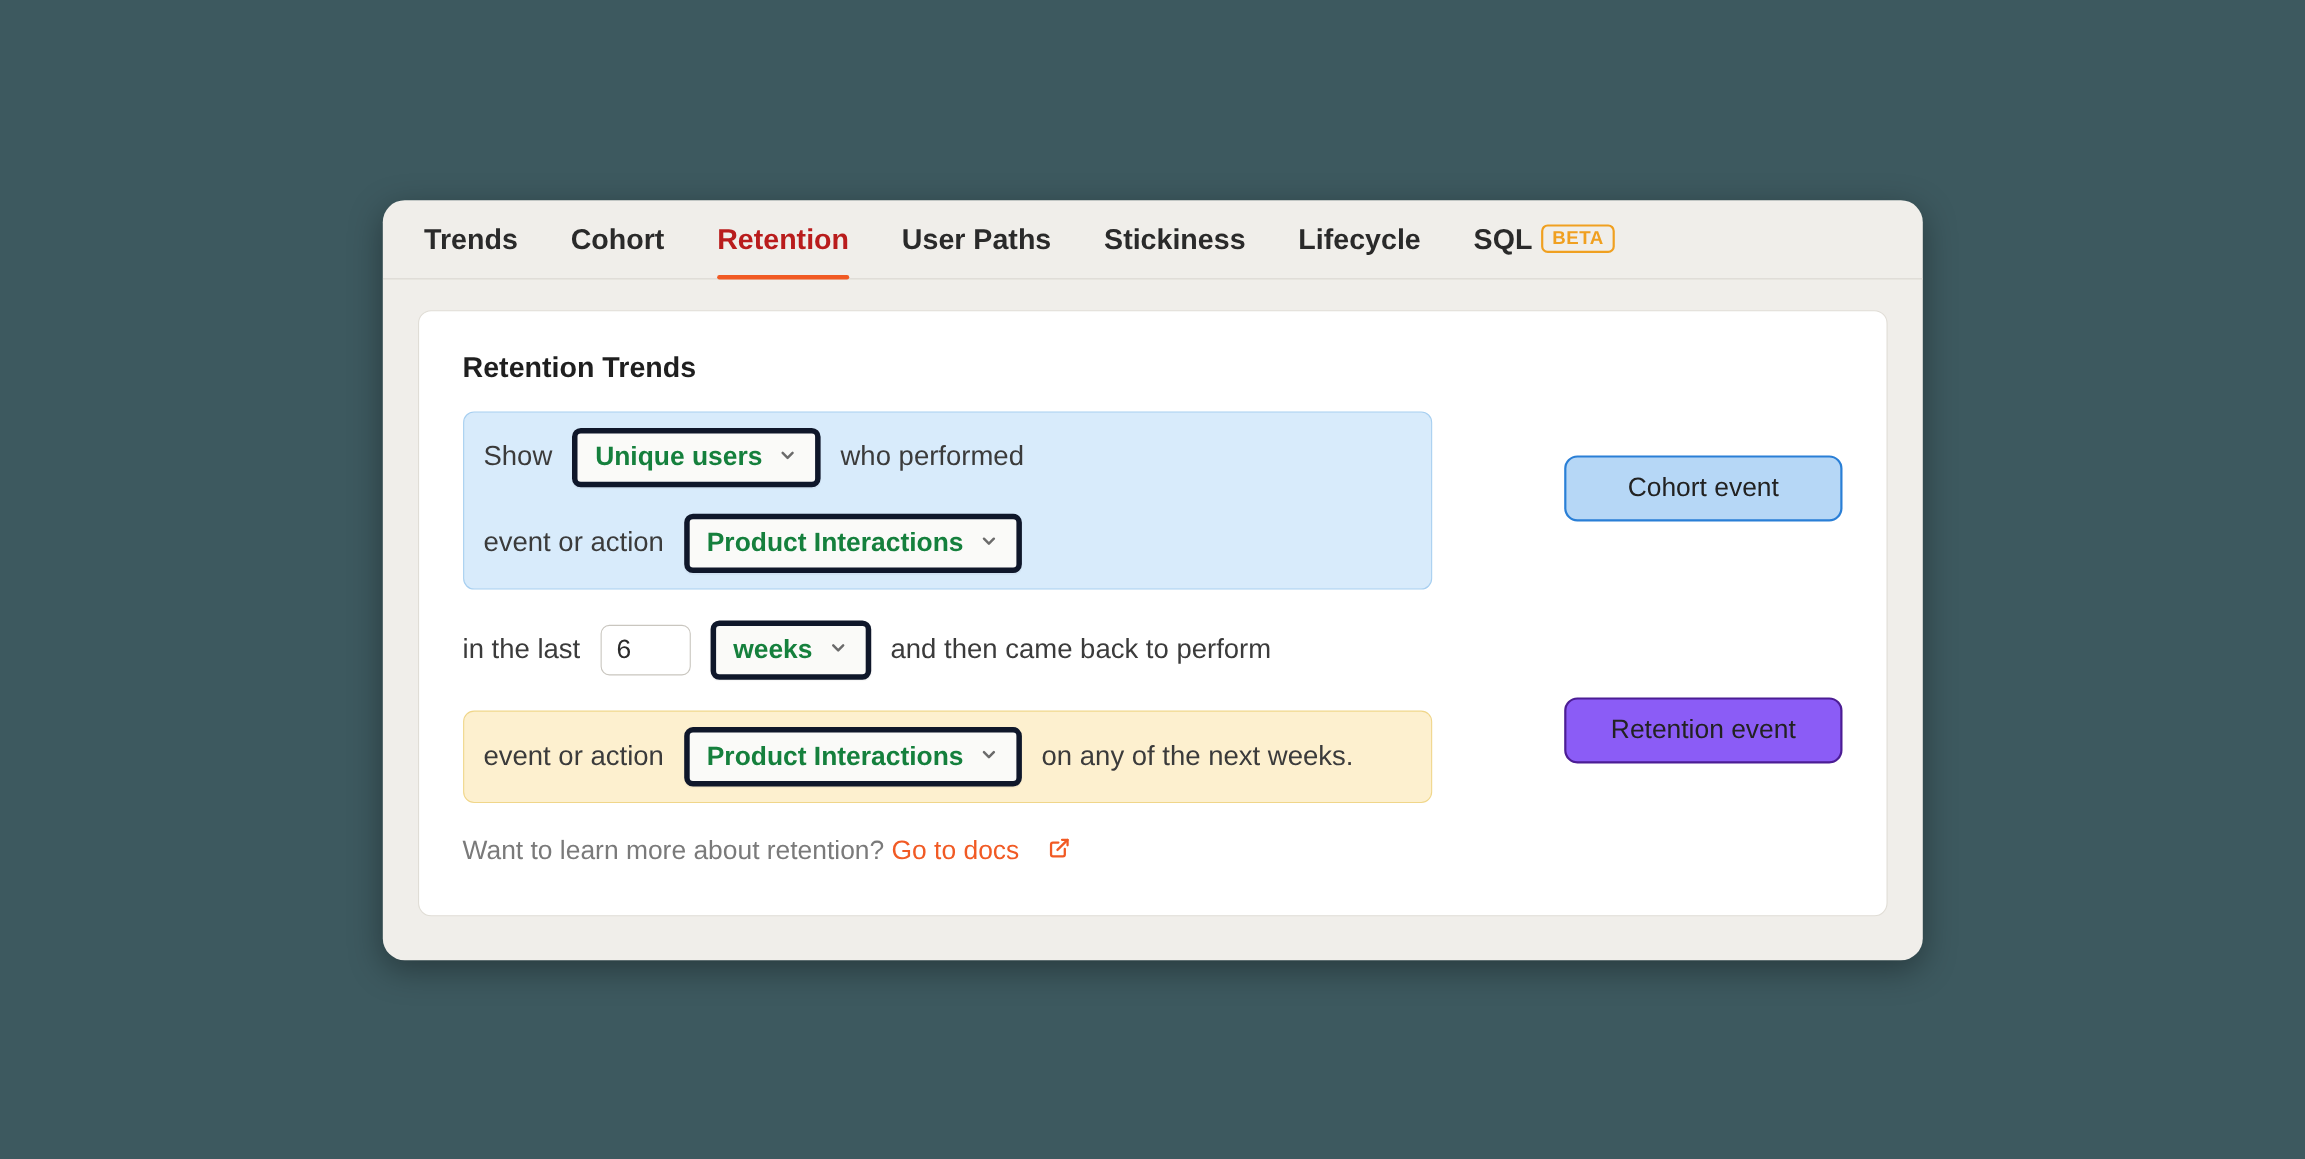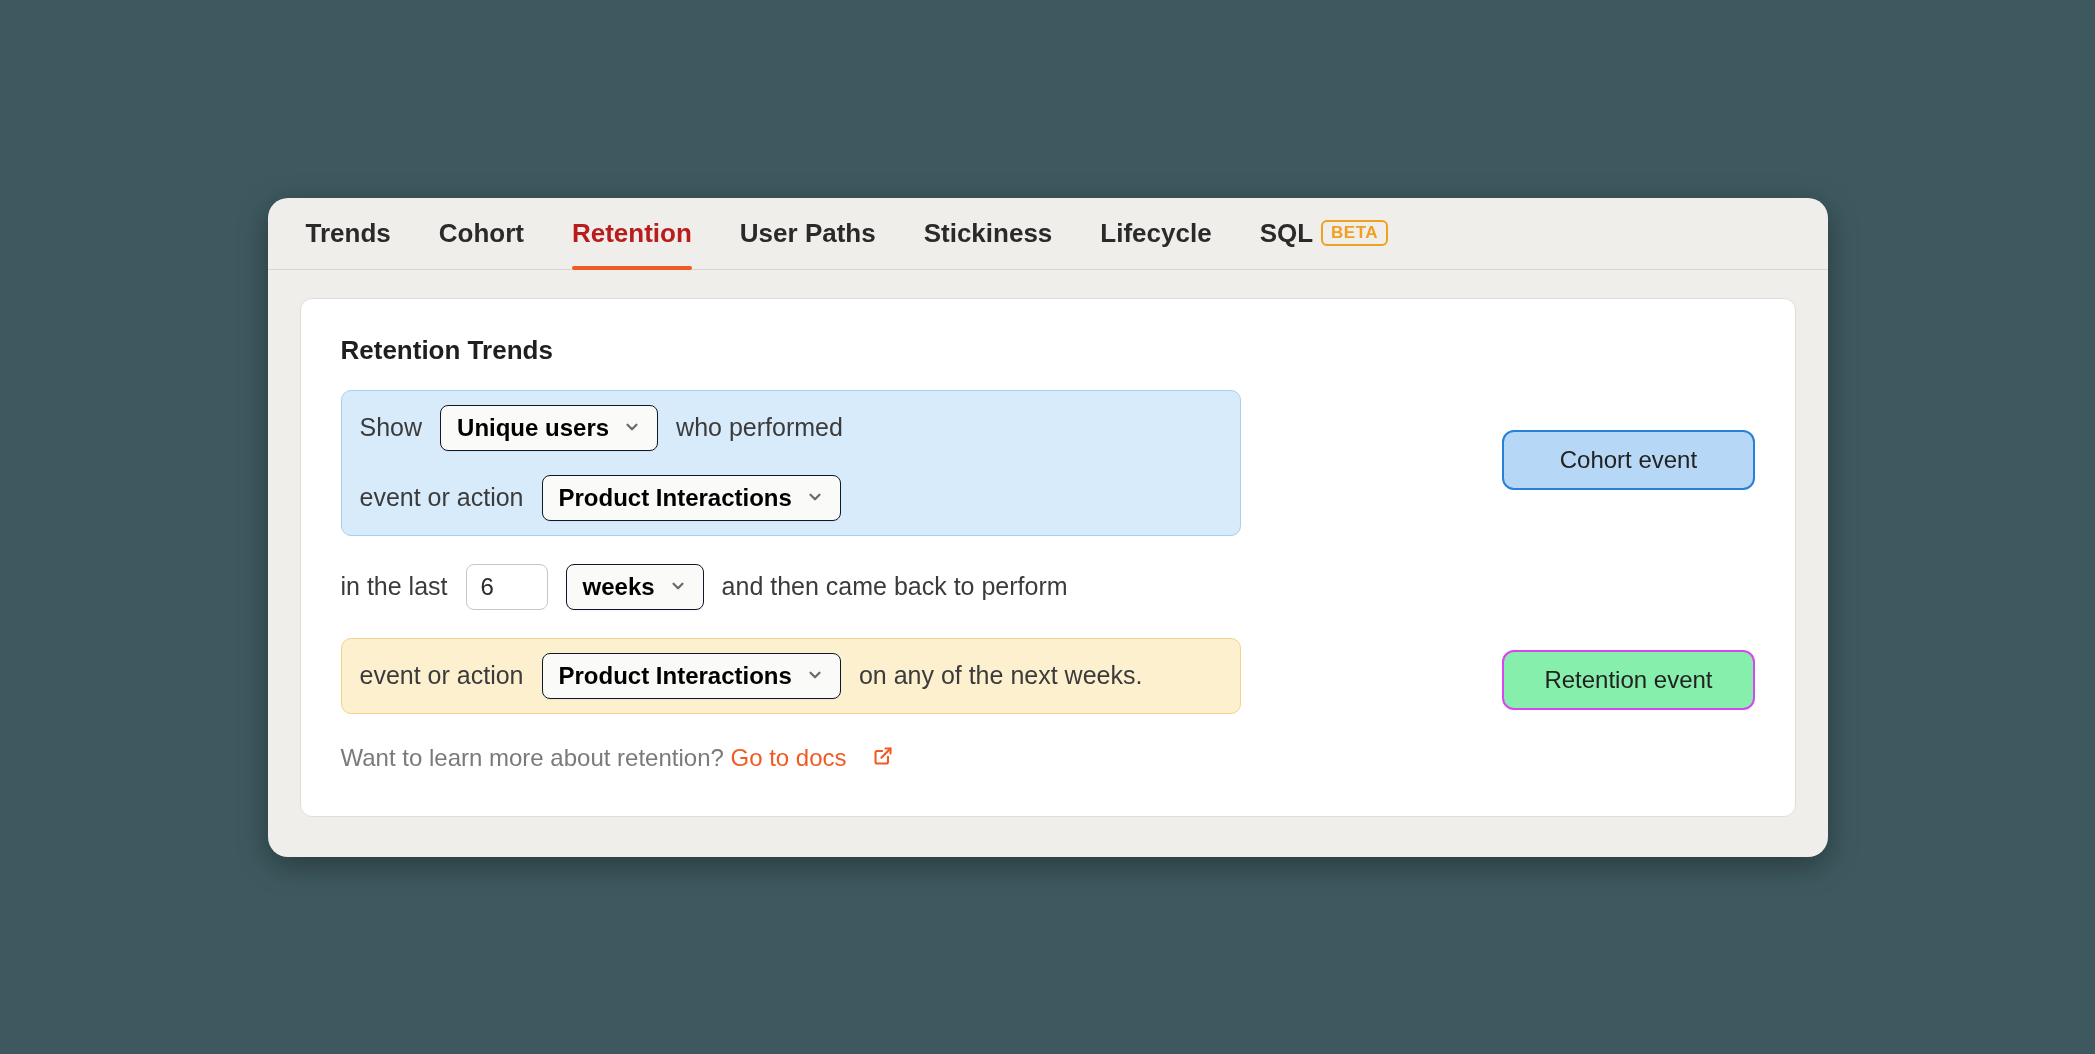--- a/index.html
+++ b/index.html
@@ -6,21 +6,21 @@
     body {
       font-family: -apple-system, BlinkMacSystemFont, "Segoe UI", Helvetica, Arial, sans-serif;
       background: #3d595f;
       display: flex;
       align-items: center;
       justify-content: center;
       min-height: 100vh;
       padding: 20px;
     }
     .window {
-      width: 1560px;
+      width: 1400px;
       background: #f0eeea;
       border-radius: 20px;
       box-shadow: 0 8px 30px rgba(0,0,0,0.35);
       overflow: hidden;
     }
     .tabs {
       display: flex;
       align-items: center;
       gap: 48px;
       padding: 20px 38px 0 38px;
@@ -93,22 +93,22 @@
       border-radius: 12px;
       padding: 14px 40px;
       white-space: nowrap;
       text-align: center;
     }
     .legend-cohort {
       background: #b6d7f6;
       border: 2px solid #2a7fd6;
     }
     .legend-retention {
-      background: #86efac;
-      border: 2px solid #d946ef;
+      background: #8b5cf6;
+      border: 2px solid #4c1d95;
     }
     .sentence-box {
       border-radius: 10px;
       padding: 14px 18px;
       display: flex;
       flex-wrap: wrap;
       align-items: center;
       gap: 12px 18px;
       margin-bottom: 14px;
       font-size: 25px;
@@ -123,26 +123,26 @@
     }
     .box-retention {
       background: #fdf0cf;
       border: 1px solid #f0d68a;
     }
     .pill {
       display: inline-flex;
       align-items: flex-end;
       gap: 14px;
       background: #fafaf8;
-      border: 1px solid #0f172a;
+      border: 5px solid #0f172a;
       border-radius: 8px;
       padding: 8px 16px;
       font-size: 24px;
       font-weight: 600;
-      color: #000000;
+      color: #15803d;
       cursor: pointer;
       box-shadow: 0 1px 1px rgba(0,0,0,0.04);
     }
     .pill .chev { color: #6b6b6b; }
     .num-input {
       width: 82px;
       background: #fff;
       border: 1px solid #c9c6bf;
       border-radius: 8px;
       padding: 8px 14px;

